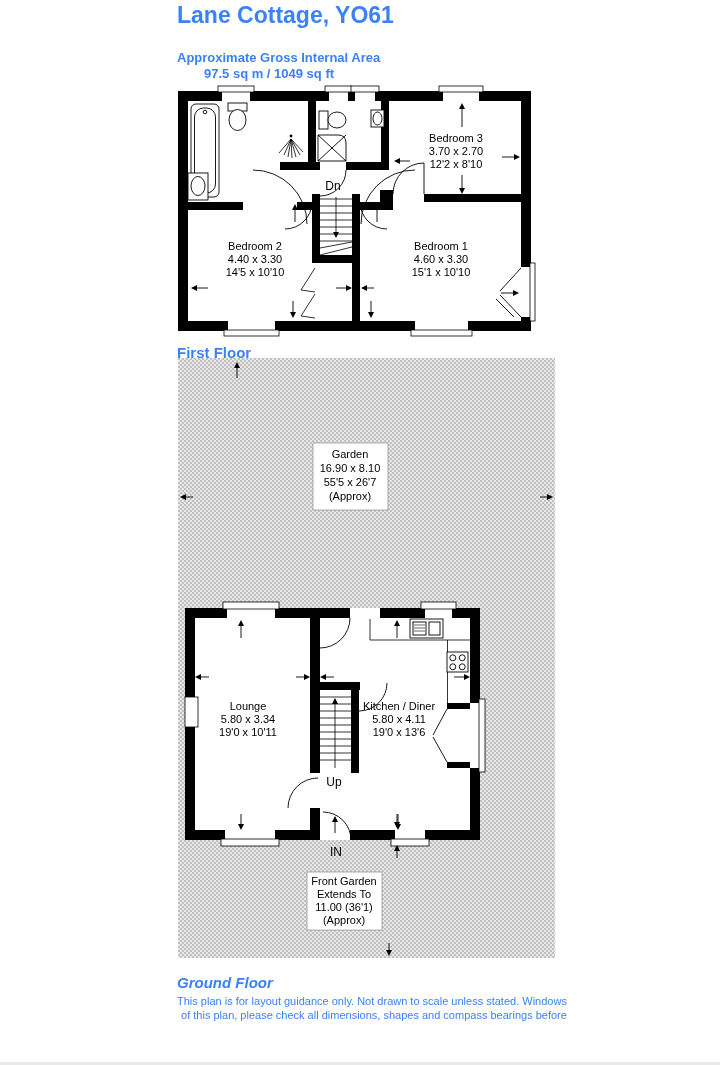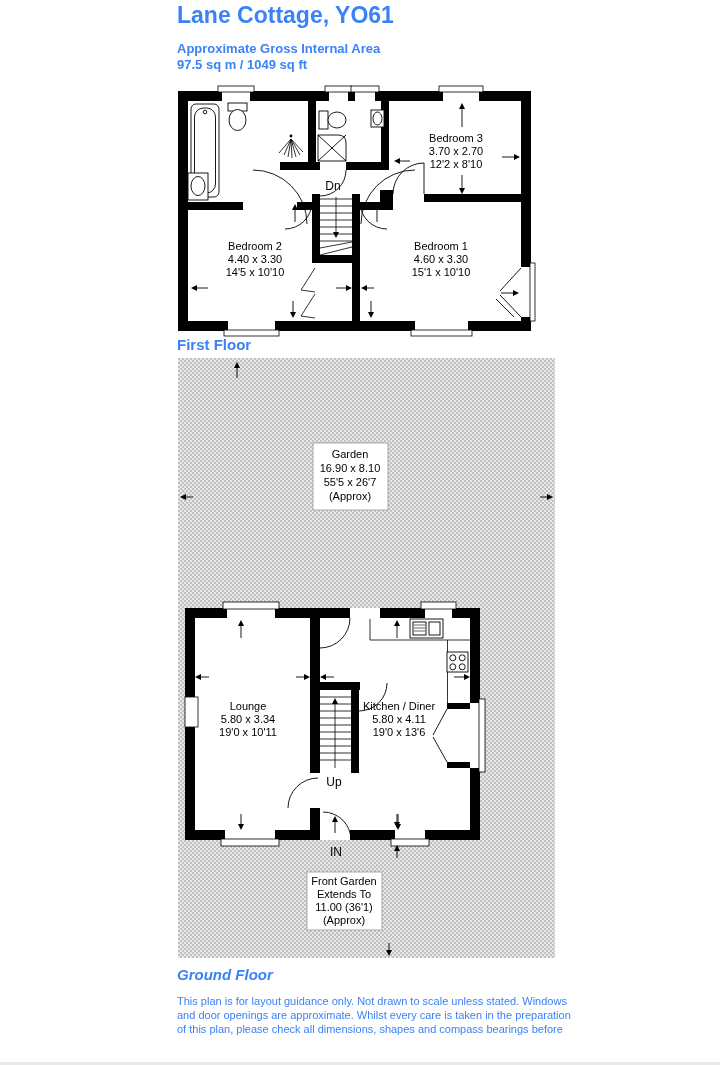--- a/index.html
+++ b/index.html
@@ -1,25 +1,25 @@
 <!DOCTYPE html>
 <html><head>
 <meta charset="utf-8">
 <style>
   html,body{margin:0;padding:0;background:#ffffff;}
   .page{position:relative;width:720px;height:1065px;background:#ffffff;overflow:hidden;
         font-family:"Liberation Sans",sans-serif;color:#3b82f6;padding-left:13px;}
   .hdr{position:absolute;left:177px;top:2px;}
   .hdr .title{font-size:23px;font-weight:bold;letter-spacing:0px;}
-  .hdr .sub{font-size:13px;font-weight:bold;margin-top:12px;line-height:16px;}
-  .hdr .area{font-size:13px;font-weight:bold;line-height:16px;}
-  .floor-heading{position:absolute;left:177px;font-size:15px;font-weight:bold;}
+  .hdr .sub{font-size:13px;font-weight:bold;margin-top:21px;line-height:16px;}
+  .hdr .area{font-size:13px;font-weight:bold;line-height:16px;margin-left:27px;}
+  .floor-heading{position:absolute;left:177px;font-size:15px;font-weight:bold;margin-top:8px;}
   .fh-first{top:336px;}
   .fh-ground{top:966px;font-style:italic;}
-  .footer{position:absolute;left:177px;top:994px;font-size:11px;line-height:14px;white-space:nowrap;}
+  .footer{position:absolute;left:177px;top:994px;font-size:11px;line-height:14px;white-space:nowrap;text-align:right;}
   svg{position:absolute;}
   svg text{font-family:"Liberation Sans",sans-serif;font-size:11px;fill:#000;}
   text.dir{font-size:12px;}
   .bottom-edge{position:absolute;left:0;top:1062px;width:720px;height:3px;background:#e9e9e9;}
 </style>
 </head>
 <body>
 
 <div class="page">
 
@@ -333,18 +333,17 @@
       <text x="221" y="378">19'0 x 13'6</text>
       <text x="156" y="428" class="dir">Up</text>
       <text x="158" y="498" class="dir">IN</text>
     </g>
   </svg>
 
   <div class="floor-heading fh-ground">Ground Floor</div>
 
   <div class="footer">
     <div>This plan is for layout guidance only. Not drawn to scale unless stated. Windows</div>
-    <div>and door openings are approximate. Whilst every care is taken in the preparation</div>
     <div>of this plan, please check all dimensions, shapes and compass bearings before</div>
   </div>
 
   <div class="bottom-edge"></div>
 </div>
 
 </body></html>

